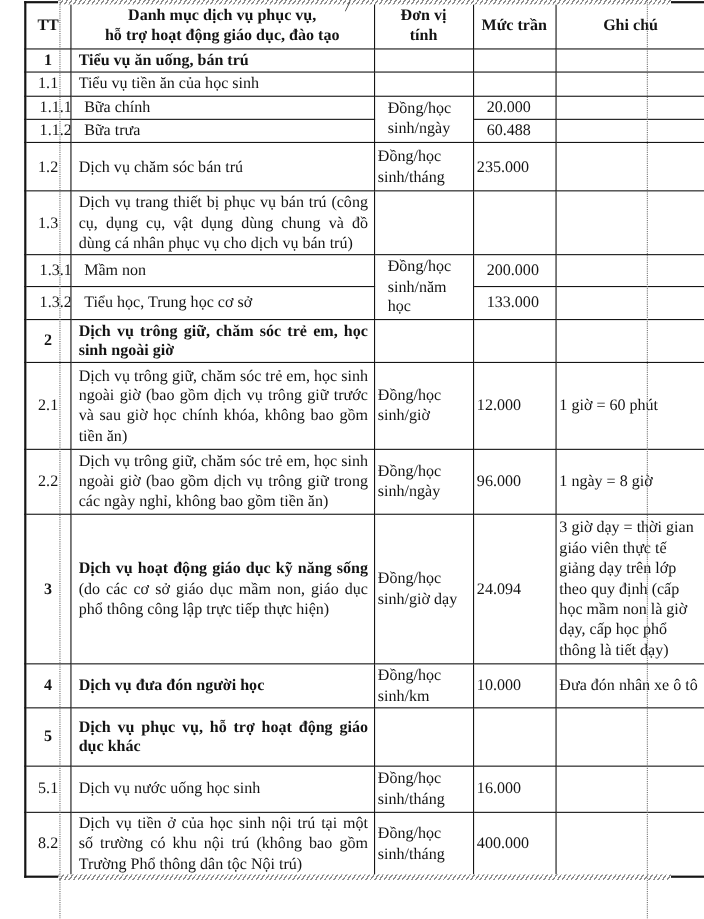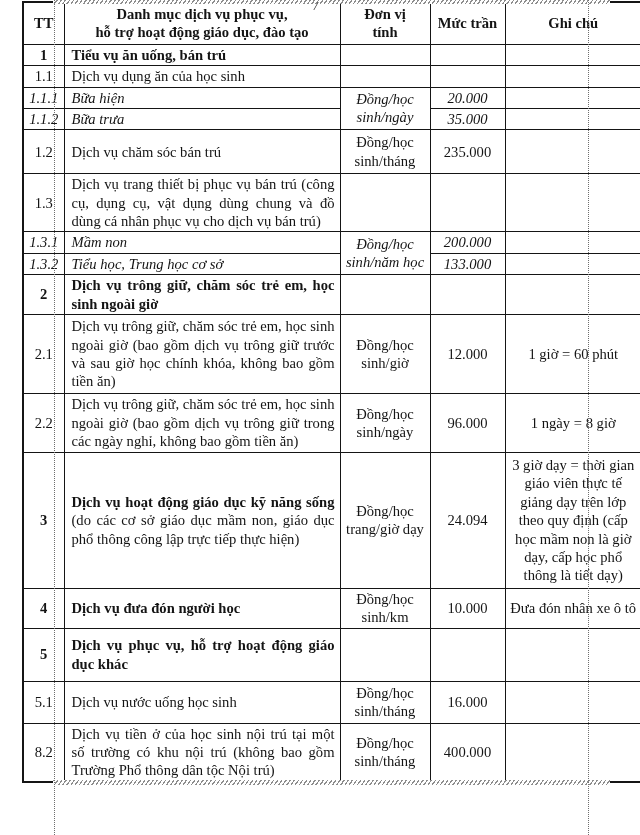--- a/index.html
+++ b/index.html
@@ -19,23 +19,23 @@
   col.c-cap{width:75px;} col.c-note{width:137px;}
   th,td{
     border:1.6px solid #151515;
     font-size:14.6px;line-height:1.26;vertical-align:middle;
     padding:1px 3px;overflow:hidden;
   }
   table{border:2px solid #151515;}
   th{font-weight:bold;text-align:center;padding:2px 2px;}
   .tt{text-align:center;padding:1px 1px;}
   .desc{text-align:justify;padding:1px 5px 1px 7px;}
-  .unit,.cap,.note{text-align:center;}
+  .unit,.cap,.note{text-align:left;}
   tr.sec .tt,tr.sec .desc{font-weight:bold;}
-  tr.ital .tt,tr.ital .desc,tr.ital .cap,.unit.ital{font-style:italic;}
+  tr.ital .tt,tr.ital .desc,tr.ital .cap,.unit.ital{padding-left:12px;}
   .unit-head{width:58px;margin:0 auto;}
   
   .hatch{position:absolute;left:31px;right:33px;height:5px;z-index:5;
     background:repeating-linear-gradient(125deg,#8d8d8d 0 1.2px,#ffffff 1.2px 3.4px) #ffffff;}
   .hatch.top{top:-2px;}
   .hatch.bottom{bottom:-2px;}
   
   tr.h-head{height:40px;} tr.h-s{height:21px;} tr.h-xs{height:19px;}
   tr.h-12{height:44px;} tr.h-13{height:55px;} tr.h-2{height:39px;}
   tr.h-21{height:79px;} tr.h-22{height:59px;} tr.h-3{height:136px;}
@@ -79,38 +79,38 @@
       <tr class="h-s sec">
         <td class="tt">1</td>
         <td class="desc">Tiểu vụ ăn uống, bán trú</td>
         <td class="unit"></td>
         <td class="cap"></td>
         <td class="note"></td>
       </tr>
 
       <tr class="h-s">
         <td class="tt">1.1</td>
-        <td class="desc">Dịch vụ dụng ăn của học sinh</td>
+        <td class="desc">Tiểu vụ tiền ăn của học sinh</td>
         <td class="unit"></td>
         <td class="cap"></td>
         <td class="note"></td>
       </tr>
 
       <tr class="h-xs ital">
         <td class="tt">1.1.1</td>
-        <td class="desc">Bữa hiện</td>
+        <td class="desc">Bữa chính</td>
         <td class="unit ital" rowspan="2">Đồng/học sinh/ngày</td>
         <td class="cap">20.000</td>
         <td class="note"></td>
       </tr>
 
       <tr class="h-xs ital">
         <td class="tt">1.1.2</td>
         <td class="desc">Bữa trưa</td>
-        <td class="cap">35.000</td>
+        <td class="cap">60.488</td>
         <td class="note"></td>
       </tr>
 
       <tr class="h-12">
         <td class="tt">1.2</td>
         <td class="desc">Dịch vụ chăm sóc bán trú</td>
         <td class="unit">Đồng/học sinh/tháng</td>
         <td class="cap">235.000</td>
         <td class="note"></td>
       </tr>
@@ -158,21 +158,21 @@
         <td class="tt">2.2</td>
         <td class="desc">Dịch vụ trông giữ, chăm sóc trẻ em, học sinh ngoài giờ (bao gồm dịch vụ trông giữ trong các ngày nghỉ, không bao gồm tiền ăn)</td>
         <td class="unit">Đồng/học sinh/ngày</td>
         <td class="cap">96.000</td>
         <td class="note">1 ngày = 8 giờ</td>
       </tr>
 
       <tr class="h-3">
         <td class="tt" style="font-weight:bold">3</td>
         <td class="desc"><b>Dịch vụ hoạt động giáo dục kỹ năng sống</b> <span>(do các cơ sở giáo dục mầm non, giáo dục phổ thông công lập trực tiếp thực hiện)</span></td>
-        <td class="unit">Đồng/học trang/giờ dạy</td>
+        <td class="unit">Đồng/học sinh/giờ dạy</td>
         <td class="cap">24.094</td>
         <td class="note">3 giờ dạy = thời gian giáo viên thực tế giảng dạy trên lớp theo quy định (cấp học mầm non là giờ dạy, cấp học phổ thông là tiết dạy)</td>
       </tr>
 
       <tr class="h-4 sec">
         <td class="tt">4</td>
         <td class="desc">Dịch vụ đưa đón người học</td>
         <td class="unit">Đồng/học sinh/km</td>
         <td class="cap">10.000</td>
         <td class="note">Đưa đón nhân xe ô tô</td>

